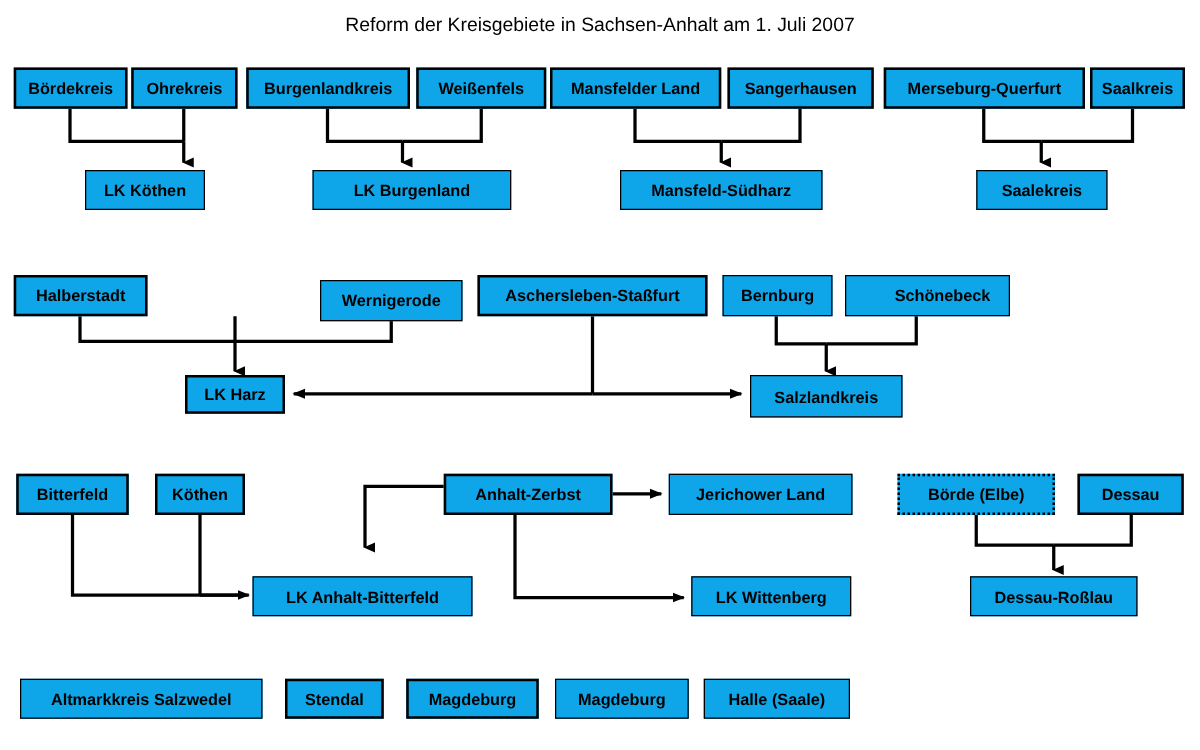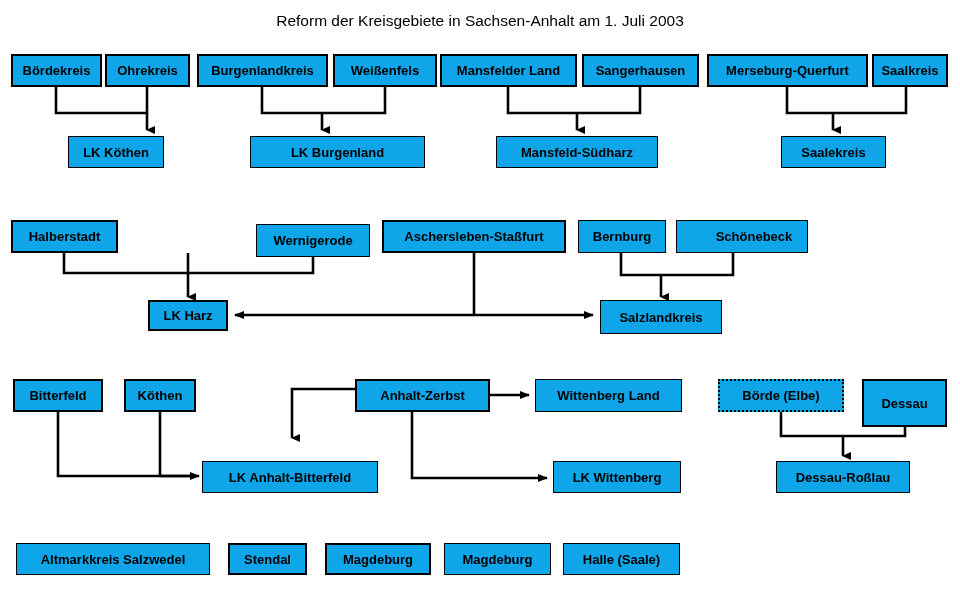--- a/index.html
+++ b/index.html
@@ -66,21 +66,21 @@
   .node-label {
     display: block;
     padding: 0 6px;
   }
 </style>
 </head>
 <body>
 
 <div id="diagram-root">
 
-  <div id="title">Reform der Kreisgebiete in Sachsen-Anhalt am 1. Juli 2003</div>
+  <div id="title">Reform der Kreisgebiete in Sachsen-Anhalt am 1. Juli 2007</div>
 
   <svg id="edges" viewBox="0 0 960 600" xmlns="http://www.w3.org/2000/svg">
     <defs>
       <marker id="arrowDown" markerWidth="10" markerHeight="10" refX="5" refY="8" orient="auto" markerUnits="userSpaceOnUse">
         <path d="M1,0 L9,0 L5,9 Z" fill="#000"></path>
       </marker>
       <marker id="arrowRight" markerWidth="11" markerHeight="10" refX="9" refY="5" orient="auto" markerUnits="userSpaceOnUse">
         <path d="M0,1 L0,9 L10,5 Z" fill="#000"></path>
       </marker>
       <marker id="arrowLeft" markerWidth="11" markerHeight="10" refX="9" refY="5" orient="auto" markerUnits="userSpaceOnUse">
@@ -157,21 +157,21 @@
   <div class="node" style="left:707px; top:54px; width:161px; height:33px;">
     <span class="node-label">Merseburg-Querfurt</span>
   </div>
   <div class="node" style="left:872px; top:54px; width:76px; height:33px;">
     <span class="node-label">Saalkreis</span>
   </div>
 
   <div class="node thin" style="left:68px; top:136px; width:96px; height:32px;">
     <span class="node-label">LK Köthen</span>
   </div>
-  <div class="node thin" style="left:250px; top:136px; width:175px; height:32px;align-items:center;">
+  <div class="node thin" style="left:250px; top:136px; width:159px; height:32px;align-items:center;">
     <span class="node-label">LK Burgenland</span>
   </div>
   <div class="node thin" style="left:496px; top:136px; width:162px; height:32px;">
     <span class="node-label">Mansfeld-Südharz</span>
   </div>
   <div class="node thin" style="left:781px; top:136px; width:105px; height:32px;">
     <span class="node-label">Saalekreis</span>
   </div>
 
   <div class="node" style="left:11px; top:220px; width:107px; height:33px;">
@@ -200,26 +200,26 @@
   <div class="node" style="left:13px; top:379px; width:90px; height:33px;">
     <span class="node-label">Bitterfeld</span>
   </div>
   <div class="node" style="left:124px; top:379px; width:72px; height:33px;">
     <span class="node-label">Köthen</span>
   </div>
   <div class="node" style="left:355px; top:379px; width:135px; height:33px;">
     <span class="node-label">Anhalt-Zerbst</span>
   </div>
   <div class="node thin" style="left:535px; top:379px; width:147px; height:33px;">
-    <span class="node-label">Wittenberg Land</span>
+    <span class="node-label">Jerichower Land</span>
   </div>
   <div class="node dotted" style="left:718px; top:379px; width:126px; height:33px;">
     <span class="node-label">Börde (Elbe)</span>
   </div>
-  <div class="node" style="left:862px; top:379px; width:85px; height:48px;">
+  <div class="node" style="left:862px; top:379px; width:85px; height:33px;">
     <span class="node-label">Dessau</span>
   </div>
 
   <div class="node thin" style="left:202px; top:461px; width:176px; height:32px;">
     <span class="node-label">LK Anhalt-Bitterfeld</span>
   </div>
   <div class="node thin" style="left:553px; top:461px; width:128px; height:32px;">
     <span class="node-label">LK Wittenberg</span>
   </div>
   <div class="node thin" style="left:776px; top:461px; width:134px; height:32px;">

